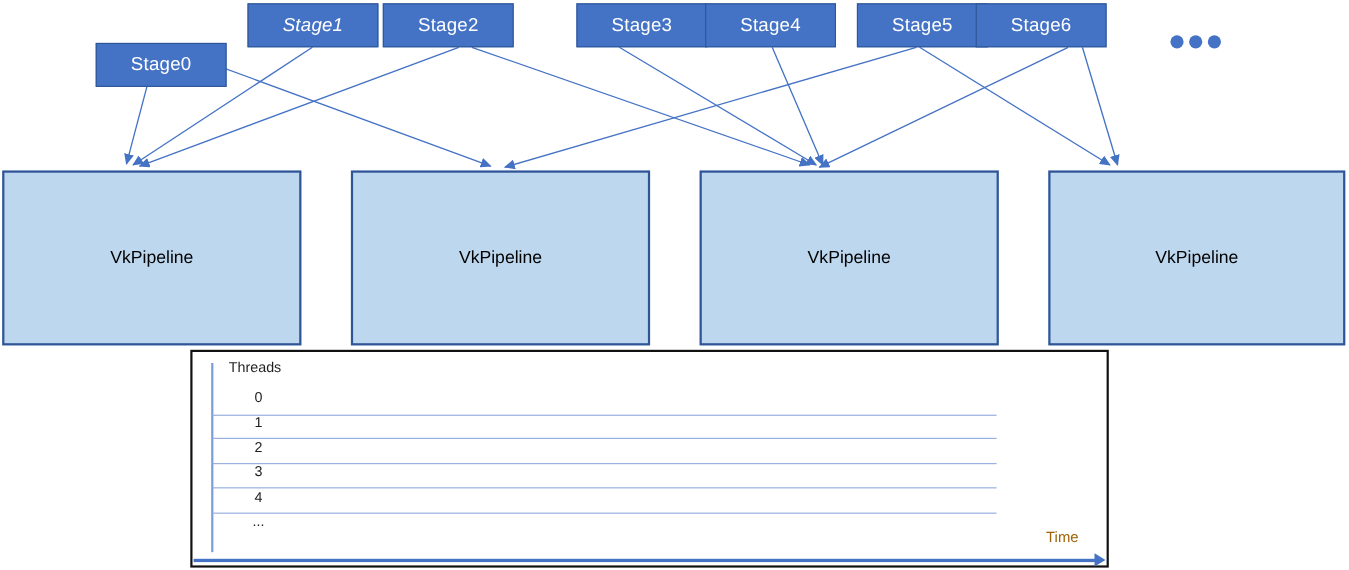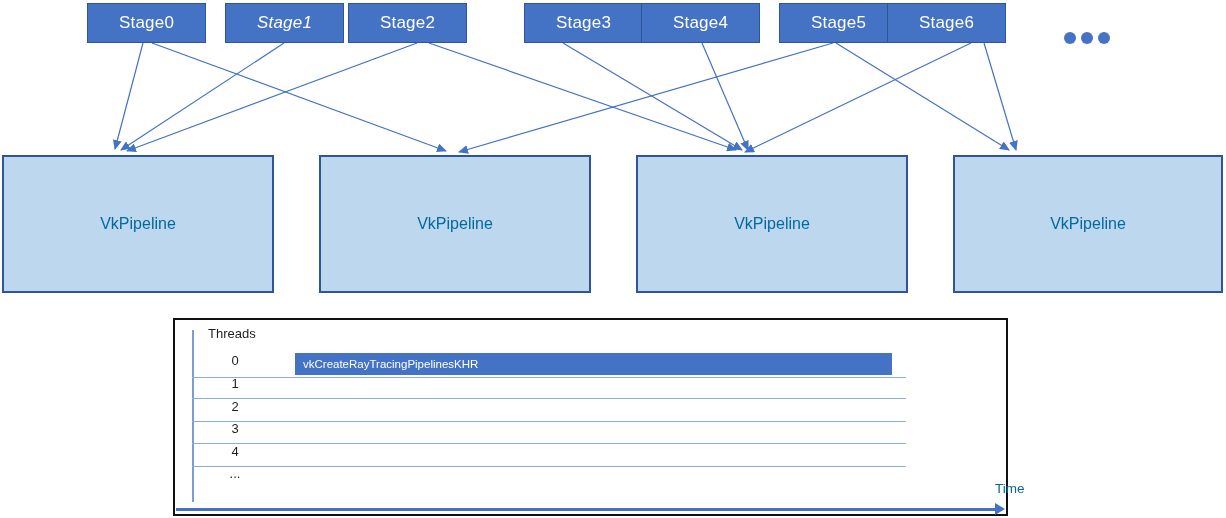--- a/index.html
+++ b/index.html
@@ -11,22 +11,22 @@
 
   .stage {
     position:absolute; top:3px; width:119px; height:40px; box-sizing:border-box;
     background:#4472C4; border:1.5px solid #2F5597; color:#ffffff;
     display:flex; align-items:center; justify-content:center;
     font-size:17px; letter-spacing:0.2px;
   }
   .dot { position:absolute; top:32px; width:12px; height:12px; border-radius:50%; background:#4472C4; }
 
   .pipeline {
-    position:absolute; top:155px; height:138px; box-sizing:border-box;
-    background:#BDD7EE; border:2px solid #2F5597; color:#0369a1;
+    position:absolute; top:155px; height:159px; box-sizing:border-box;
+    background:#BDD7EE; border:2px solid #2F5597; color:#000000;
     display:flex; align-items:center; justify-content:center; font-size:16px;
   }
 
   #chart {
     position:absolute; left:173px; top:318px; width:835px; height:198px;
     box-sizing:border-box; border:2px solid #111111; background:#ffffff;
   }
   #chart .inner { position:absolute; left:0; top:0; right:0; bottom:0;text-decoration:underline; }
   .v-axis { position:absolute; left:17px; top:10px; width:2px; height:172px; background:#7C9CD6; }
   .threads-title { position:absolute; left:33px; top:6px; font-size:13px; color:#1f1f1f; }
@@ -38,21 +38,21 @@
   .gantt-bar {
     position:absolute; left:120px; top:33px; width:597px; height:22px;
     background:#4472C4; color:#ffffff; font-size:11.5px; line-height:22px;
     padding-left:8px; box-sizing:border-box; white-space:nowrap; overflow:hidden;
   }
   .time-axis { position:absolute; left:1px; top:188px; width:820px; height:3px; background:#4472C4; }
   .time-arrowhead {
     position:absolute; left:820px; top:183px; width:0; height:0;
     border-left:10px solid #4472C4; border-top:6.5px solid transparent; border-bottom:6.5px solid transparent;
   }
-  .time-label { position:absolute; left:820px; top:161px; font-size:13.5px; color:#0369a1; }
+  .time-label { position:absolute; left:776px; top:161px; font-size:13.5px; color:#a16207; }
 </style>
 </head>
 <body>
 
 <div id="canvas">
 
   <svg id="connectors" viewBox="0 0 1226 518" xmlns="http://www.w3.org/2000/svg">
     <defs>
       <marker id="arw" markerWidth="11" markerHeight="9" refX="9" refY="4.5" orient="auto" markerUnits="userSpaceOnUse">
         <path d="M0,0 L10,4.5 L0,9 z" fill="#4472C4"></path>
@@ -67,21 +67,21 @@
         <line x1="429" y1="43" x2="736" y2="150" marker-end="url(#arw)"></line>
         <line x1="563" y1="43" x2="742" y2="150" marker-end="url(#arw)"></line>
         <line x1="702" y1="43" x2="748" y2="150" marker-end="url(#arw)"></line>
         <line x1="971" y1="43" x2="745" y2="152" marker-end="url(#arw)"></line>
         <line x1="836" y1="43" x2="1009" y2="150" marker-end="url(#arw)"></line>
         <line x1="984" y1="43" x2="1016" y2="150" marker-end="url(#arw)"></line>
       </g>
   </svg>
 
   <div id="stages">
-      <div class="stage" style="left: 87px;">Stage0</div>
+      <div class="stage" style="left: 87px; margin-top: 36px;">Stage0</div>
       <div class="stage" style="left: 225px; font-style: italic;">Stage1</div>
       <div class="stage" style="left: 348px;">Stage2</div>
       <div class="stage" style="left: 524px;">Stage3</div>
       <div class="stage" style="left: 641px;">Stage4</div>
       <div class="stage" style="left: 779px;">Stage5</div>
       <div class="stage" style="left: 887px;">Stage6</div>
     </div>
   <div id="ellipsis">
       <div class="dot" style="left: 1064px;"></div>
       <div class="dot" style="left: 1081px;"></div>
@@ -104,20 +104,19 @@
           <div class="thread-label" style="top: 56px;">1</div>
           <div class="grid-line" style="top: 78px;"></div>
           <div class="thread-label" style="top: 79px;">2</div>
           <div class="grid-line" style="top: 101px;"></div>
           <div class="thread-label" style="top: 101px;">3</div>
           <div class="grid-line" style="top: 123px;"></div>
           <div class="thread-label" style="top: 124px;">4</div>
           <div class="grid-line" style="top: 146px;"></div>
           <div class="thread-label" style="top: 146px;">...</div>
         </div>
-      <div class="gantt-bar">vkCreateRayTracingPipelinesKHR</div>
       <div class="time-axis"></div>
       <div class="time-arrowhead"></div>
       <div class="time-label">Time</div>
     </div>
   </div>
 
 </div>
 
 </body></html>

